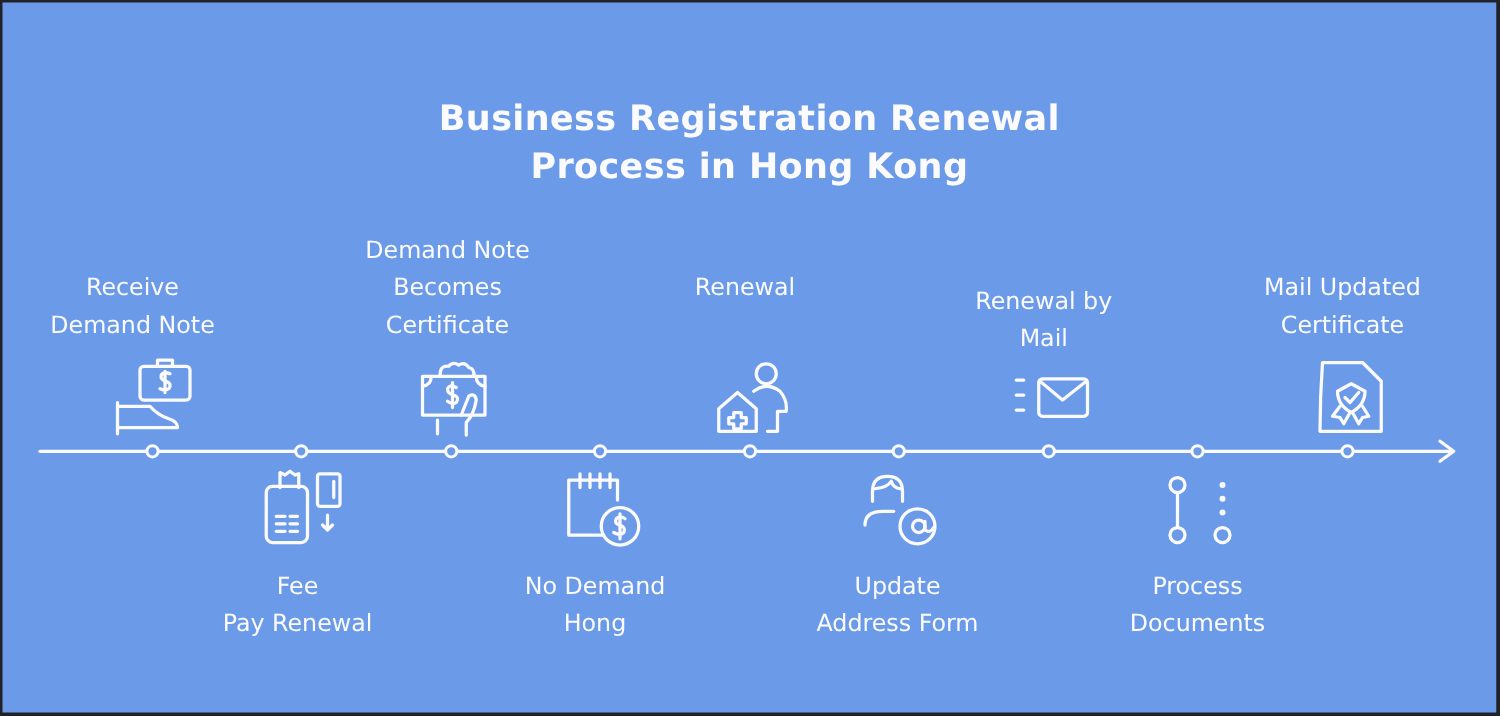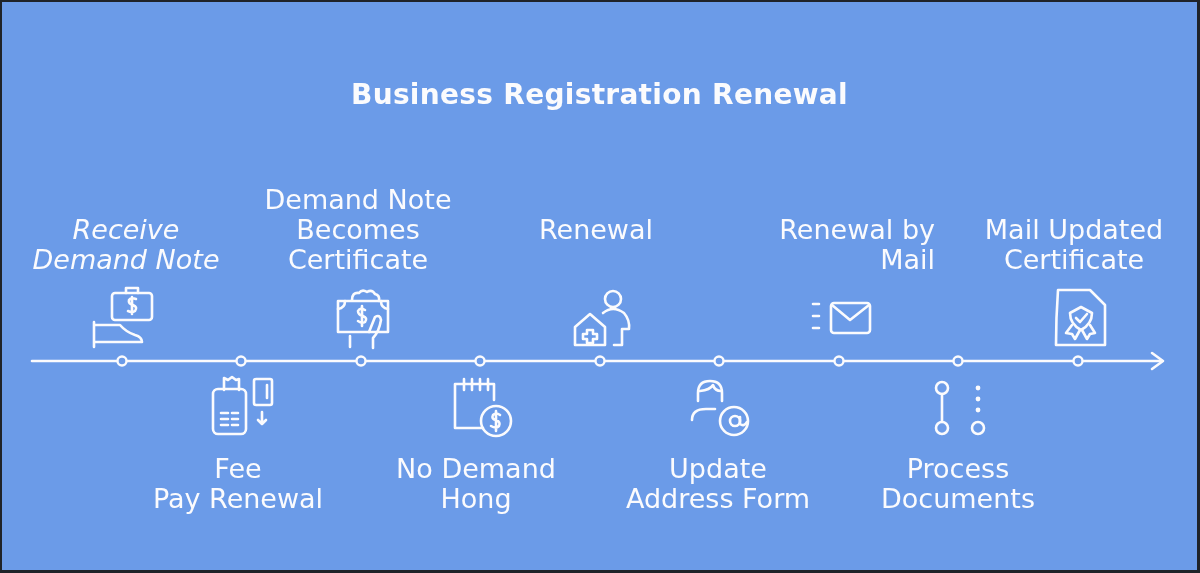--- a/index.html
+++ b/index.html
@@ -1,43 +1,44 @@
 <!DOCTYPE html>
 <html><head>
 <meta charset="utf-8">
 <style>
   html, body { margin:0; padding:0; }
   body { width:1200px; height:573px; background:#1f2329; position:relative; overflow:hidden; font-family:"DejaVu Sans", sans-serif; }
   .canvas { position:absolute; left:2px; top:2px; width:1195px; height:568px; background:#6b9be8; }
   .title { position:absolute; left:0; width:1195px; top:74px; text-align:center; color:#fbfbfd; font-weight:bold; font-size:28px; line-height:38px; letter-spacing:0.3px; }
-  .label { position:absolute; width:200px; text-align:center; color:#fbfbfd; font-size:27px; line-height:30px; }
+  .label { position:absolute; width:200px; text-align:center; color:#fbfbfd; font-size:19px; line-height:30px; }
   svg.diagram { position:absolute; left:0; top:0; }
   svg .s { fill:none; stroke:#fbfbfd; stroke-width:2.6; stroke-linecap:round; stroke-linejoin:round; }
 </style>
 </head>
 <body>
 
 <div class="canvas">
   <div class="title">
     <div>Business Registration Renewal</div>
+    <div>Process in Hong Kong</div>
   </div>
 
-  <div class="label" style="left:24px; top:213px;font-style:italic;">
+  <div class="label" style="left:4px; top:213px;">
     <div>Receive</div>
     <div>Demand Note</div>
   </div>
   <div class="label" style="left:256px; top:183px;">
     <div>Demand Note</div>
     <div>Becomes</div>
     <div>Certificate</div>
   </div>
   <div class="label" style="left:494px; top:213px;">
     <div>Renewal</div>
   </div>
-  <div class="label" style="left:733px; top:213px;text-align:right;">
+  <div class="label" style="left:733px; top:224px;">
     <div>Renewal by</div>
     <div>Mail</div>
   </div>
   <div class="label" style="left:972px; top:213px;">
     <div>Mail Updated</div>
     <div>Certificate</div>
   </div>
 
   <div class="label" style="left:136px; top:452px;">
     <div>Fee</div>

